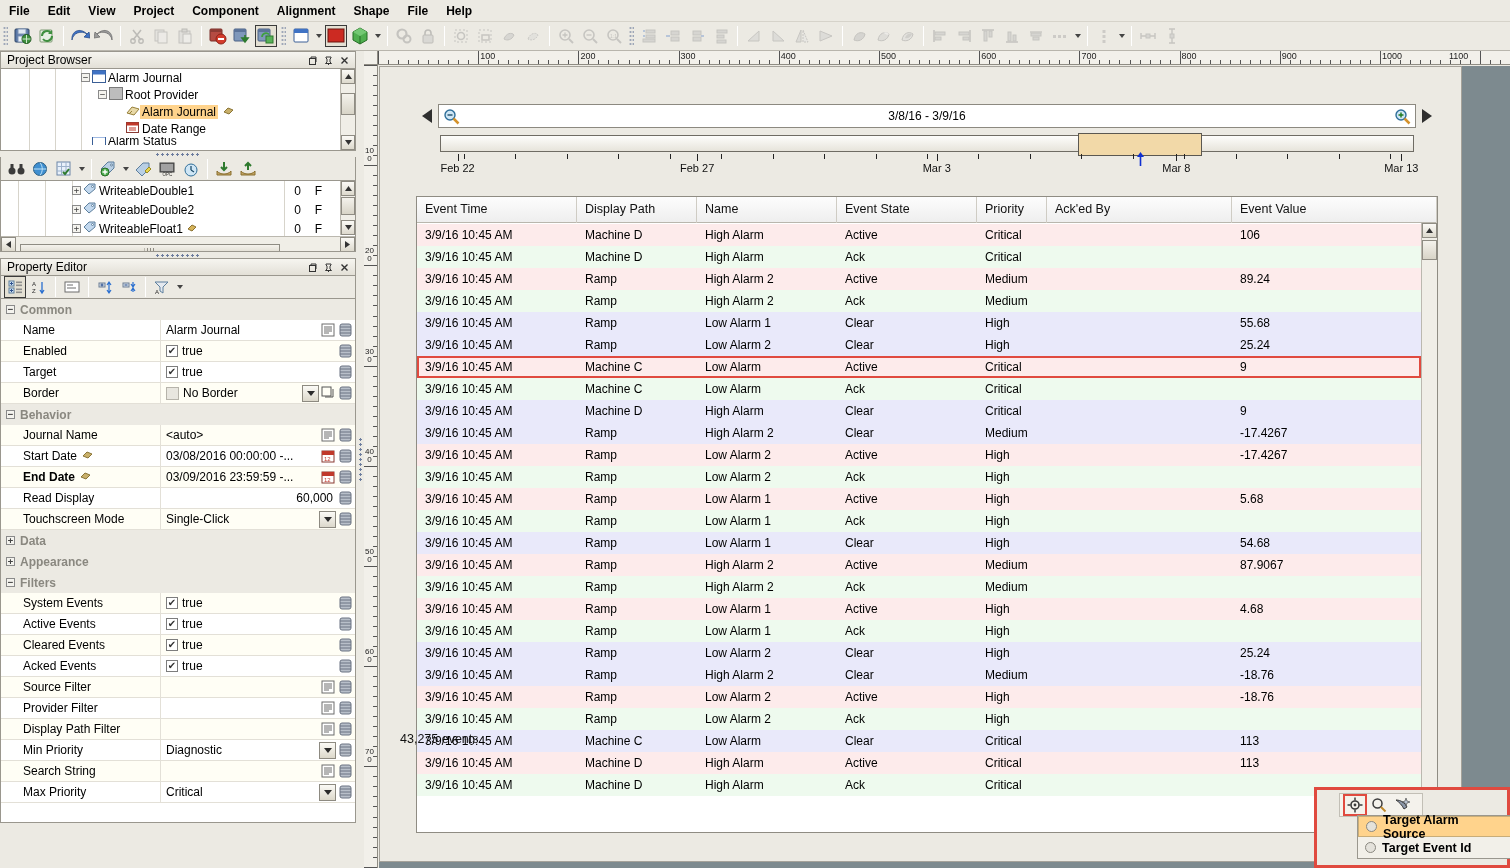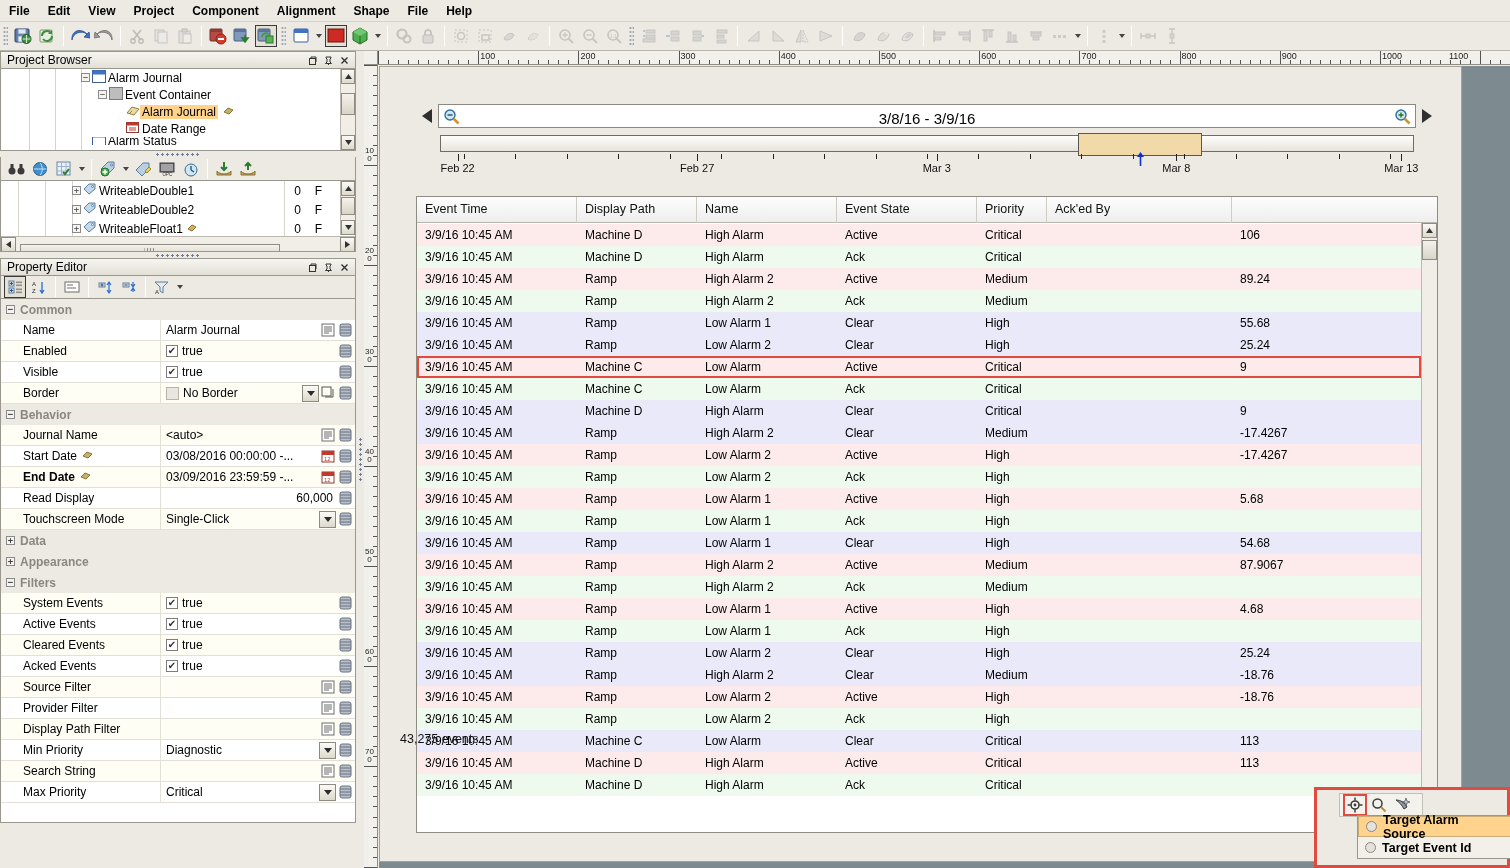--- a/index.html
+++ b/index.html
@@ -173,22 +173,22 @@
   
   .daterange { position: absolute; left: 36px; top: 36px; width: 1022px; height: 78px; }
   .dr-top { display: flex; align-items: center; height: 26px; }
   .dr-arrow-l, .dr-arrow-r { width: 22px; height: 26px; display: flex;
     align-items: center; justify-content: center; }
   .dr-arrow-l::after { content: ""; border-top: 7px solid transparent;
     border-bottom: 7px solid transparent; border-right: 10px solid #2f2f2f; }
   .dr-arrow-r::after { content: ""; border-top: 7px solid transparent;
     border-bottom: 7px solid transparent; border-left: 10px solid #2f2f2f; }
   .dr-field { flex: 1; height: 24px; background: #fff; border: 1px solid #8c8980;
-    display: flex; align-items: flex-end; justify-content: center; position: relative;
-    font-size: 15px; }
+    display: flex; align-items: center; justify-content: center; position: relative;
+    font-size: 12px; }
   .dr-field .zi { position: absolute; left: 4px; top: 3px; }
   .dr-field .zo { position: absolute; right: 4px; top: 3px; }
   .dr-track { position: relative; margin: 6px 2px 0 2px; height: 17px;
     background: linear-gradient(#fdfdfb,#e7e4db); border: 1px solid #6f6c64; }
   .dr-sel { position: absolute; top: -3px; height: 23px; background: #f2d9a8;
     border: 1px solid #5b5851; }
   .dr-axis { position: relative; height: 30px; margin-top: 2px; }
   .dr-tick { position: absolute; top: 0; width: 1px; height: 5px; background: #222; }
   .dr-tick.major { height: 7px; }
   .dr-lbl { position: absolute; top: 8px; font-size: 11px; color: #111;
@@ -599,21 +599,21 @@
           <span class="tlabel">Alarm Journal</span>
         </div>
 
         <div class="trow" style="padding-left:97px">
           <span class="exp">−</span>
           <span>
             <svg width="14" height="13" viewBox="0 0 14 13">
                 <rect x=".5" y=".5" width="13" height="12" fill="#bdbdbd" stroke="#7a7a7a"></rect>
               </svg>
           </span>
-          <span class="tlabel">Event Container</span>
+          <span class="tlabel">Root Provider</span>
         </div>
 
         <div class="trow" style="padding-left:114px">
           <span style="width:11px;display:inline-block"></span>
           <span>
             <svg width="14" height="13" viewBox="0 0 14 13">
                 <path d="M1 9l5-6 7 2-5 6z" fill="#e8d9a8" stroke="#97803a"></path>
                 <path d="M3 10l3-3" stroke="#97803a"></path>
               </svg>
           </span>
@@ -948,21 +948,21 @@
         <div class="pbtns">
           <span class="bind-ic">
             <svg width="15" height="14" viewBox="0 0 15 14">
                 <rect x="2" y="1" width="11" height="12" rx="2" fill="#b8bfc9" stroke="#6b7382"></rect>
                 <path d="M2 4h11M2 7h11M2 10h11" stroke="#6b7382"></path>
               </svg>
           </span>
         </div>
       </div>
       <div class="prow">
-        <div class="plabel">Visible</div>
+        <div class="plabel">Target</div>
         <div class="pvalue">
           <span class="chk"></span>
           <span>true</span>
         </div>
         <div class="pbtns">
           <span class="bind-ic">
             <svg width="15" height="14" viewBox="0 0 15 14">
                 <rect x="2" y="1" width="11" height="12" rx="2" fill="#b8bfc9" stroke="#6b7382"></rect>
                 <path d="M2 4h11M2 7h11M2 10h11" stroke="#6b7382"></path>
               </svg>
@@ -1545,20 +1545,21 @@
       </div>
 
       <div class="alarmtbl">
         <div class="ath">
           <div class="c0">Event Time</div>
           <div class="c1">Display Path</div>
           <div class="c2">Name</div>
           <div class="c3">Event State</div>
           <div class="c4">Priority</div>
           <div class="c5">Ack'ed By</div>
+          <div class="c6">Event Value</div>
         </div>
         <div id="alarmRows" style="position:absolute;left:0;top:27px;right:16px;bottom:0;overflow:hidden">
             <div class="atr active">
               <div class="c0">3/9/16 10:45 AM</div>
               <div class="c1">Machine D</div>
               <div class="c2">High Alarm</div>
               <div class="c3">Active</div>
               <div class="c4">Critical</div>
               <div class="c5"></div>
               <div class="c6">106</div>

